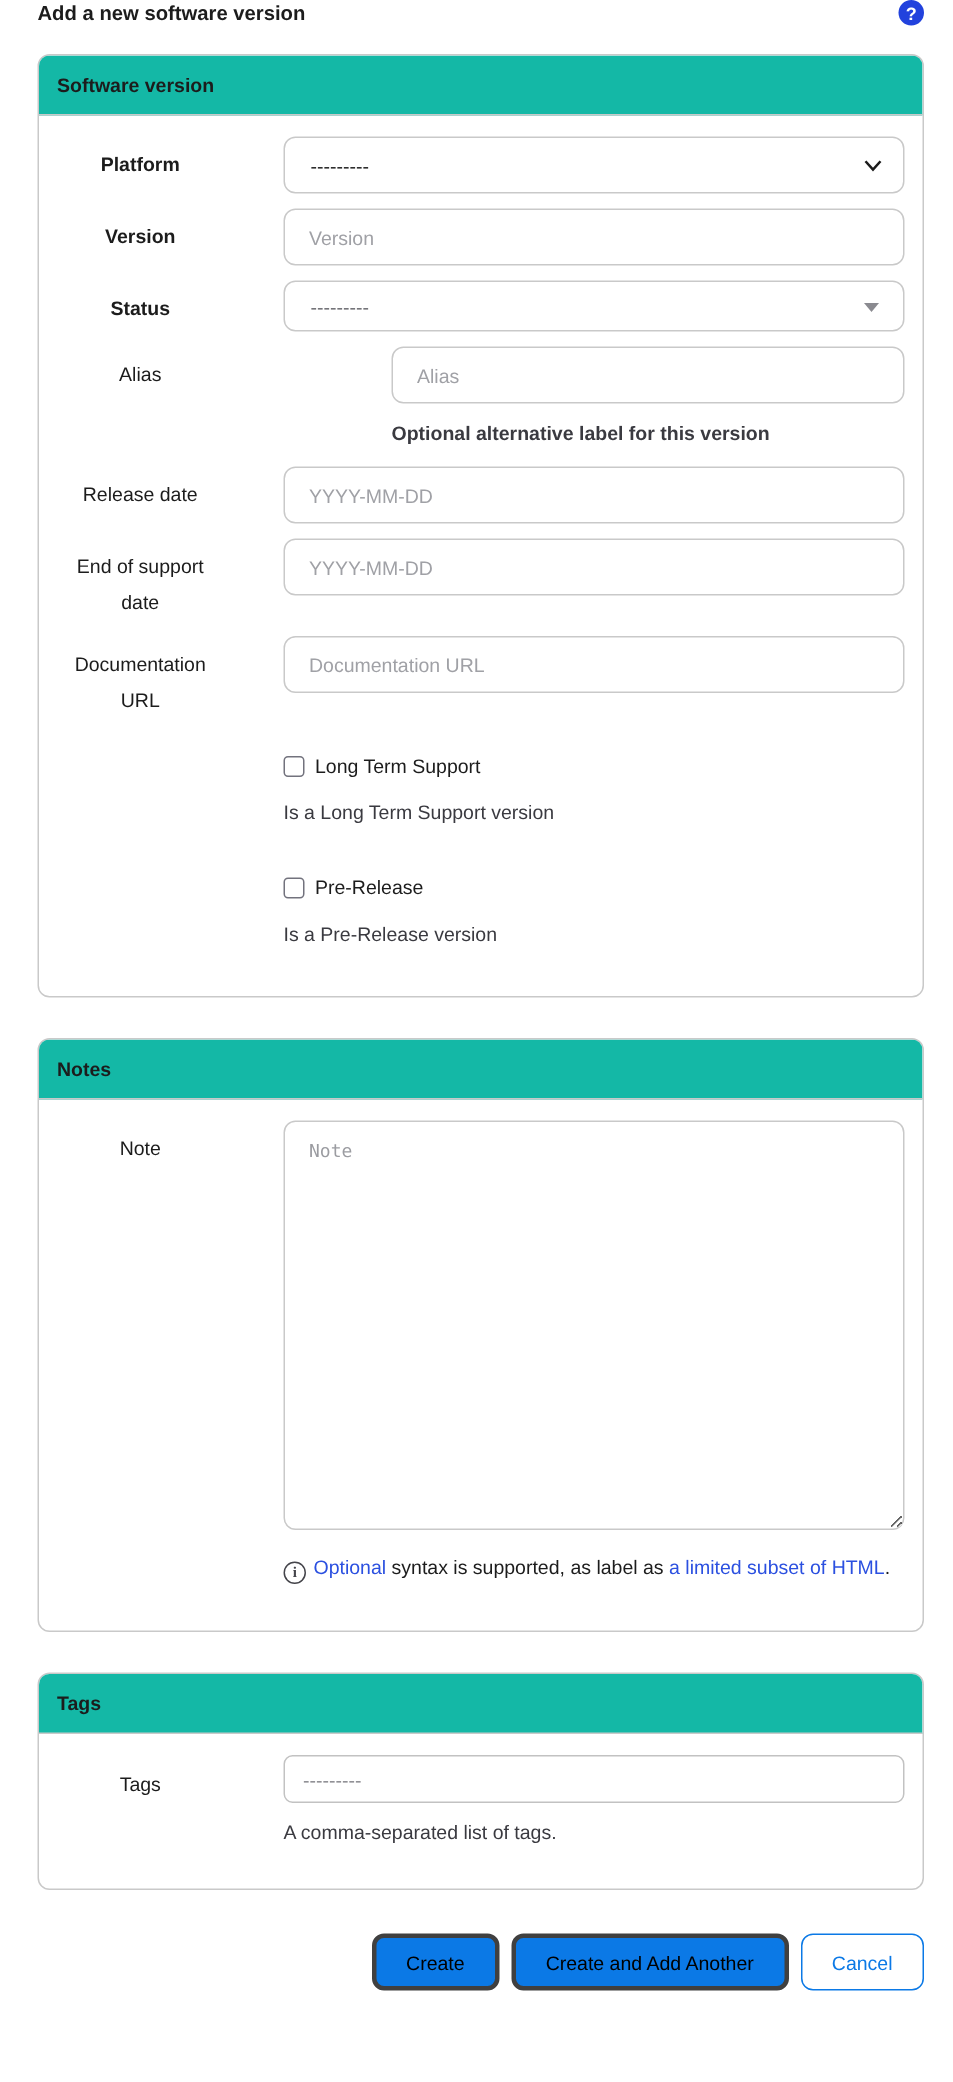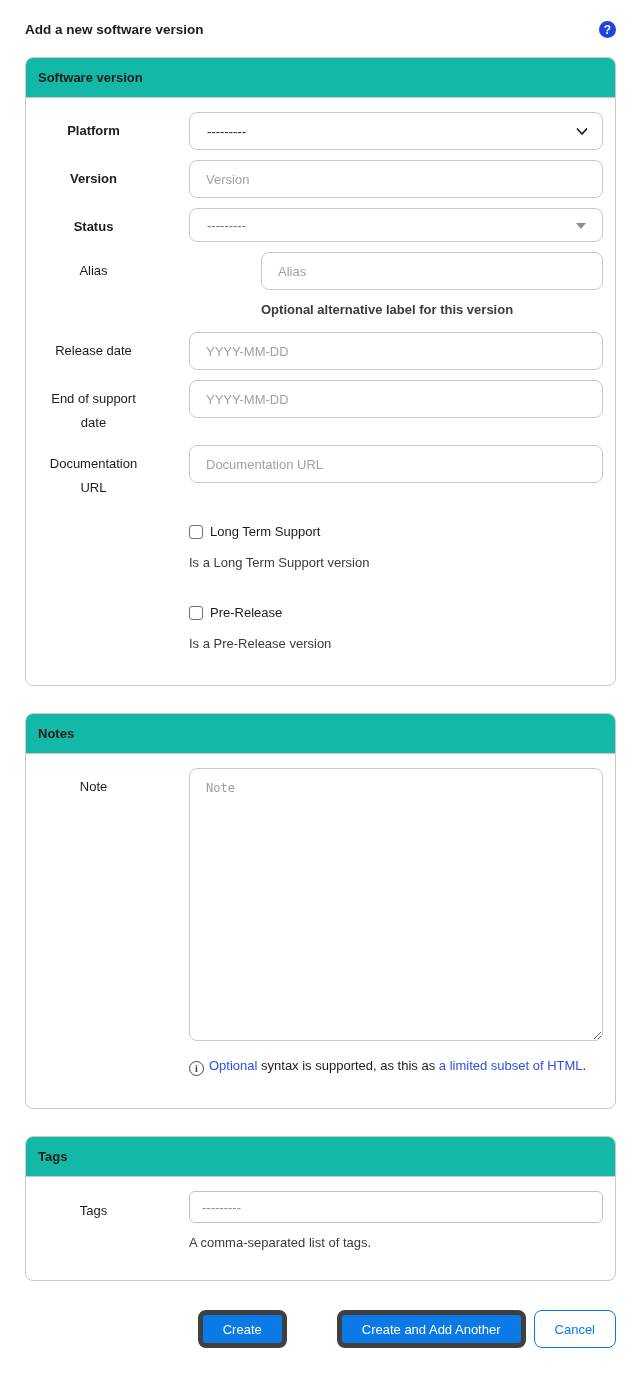--- a/index.html
+++ b/index.html
@@ -8,21 +8,21 @@
     width: 635px;
     font-family: "Liberation Sans", sans-serif;
     font-size: 13px;
     color: #1c1c1c;
   }
   .container { margin-left: 25px; width: 591px; }
 
   
   .page-header {
     display: flex; justify-content: space-between; align-items: center;
-    padding-top: 21px; margin-bottom: 19px;
+    margin-bottom: 19px;
   }
   .page-title { font-weight: 700; font-size: 13.5px; }
   .help-circle {
     width: 17px; height: 17px; border-radius: 50%;
     background: #2242dd; color: #fff; font-weight: 700; font-size: 12px;
     display: flex; align-items: center; justify-content: center;
     cursor: pointer; flex: 0 0 auto;
   }
 
   
@@ -115,21 +115,21 @@
   
   .button-row {
     display: flex; justify-content: flex-end; gap: 8px;
     margin-top: 29px; padding-bottom: 12px;
   }
   .btn {
     height: 38px; border-radius: 8px; padding: 0 20px; font-size: 13px;
     font-family: "Liberation Sans", sans-serif; cursor: pointer;
     display: flex; align-items: center; justify-content: center;
   }
-  .btn-primary { background: #0b79e6; border: 5px solid #404040; color: #ffffff; margin-left: 42px; }
+  .btn-primary { background: #0b79e6; border: 3px solid #404040; color: #000000; }
   .btn-outline { background: #fff; border: 1px solid #0b79e6; color: #0b79e6; }
 </style>
 </head>
 <body>
 
 <div class="container">
 
   <div class="page-header">
     <div class="page-title">Add a new software version</div>
     <div class="help-circle">?</div>
@@ -234,21 +234,21 @@
   <div class="card">
     <div class="card-header">Notes</div>
     <div class="card-body" style="padding-bottom:30px;">
 
       <div class="form-row" style="margin-bottom:0;">
         <div class="label-col">Note</div>
         <div class="gap"></div>
         <div class="input-col">
           <textarea class="note-textarea" placeholder="Note" style=""></textarea>
           <div class="md-help">
-            <span class="info-circle">i</span><a href="#">Optional</a><span> syntax is supported, as this as </span><a href="#">a limited subset of HTML</a><span>.</span>
+            <span class="info-circle">i</span><a href="#">Optional</a><span> syntax is supported, as label as </span><a href="#">a limited subset of HTML</a><span>.</span>
           </div>
         </div>
       </div>
 
     </div>
   </div>
 
   <div class="card">
     <div class="card-header">Tags</div>
     <div class="card-body" style="padding-bottom:30px;">

